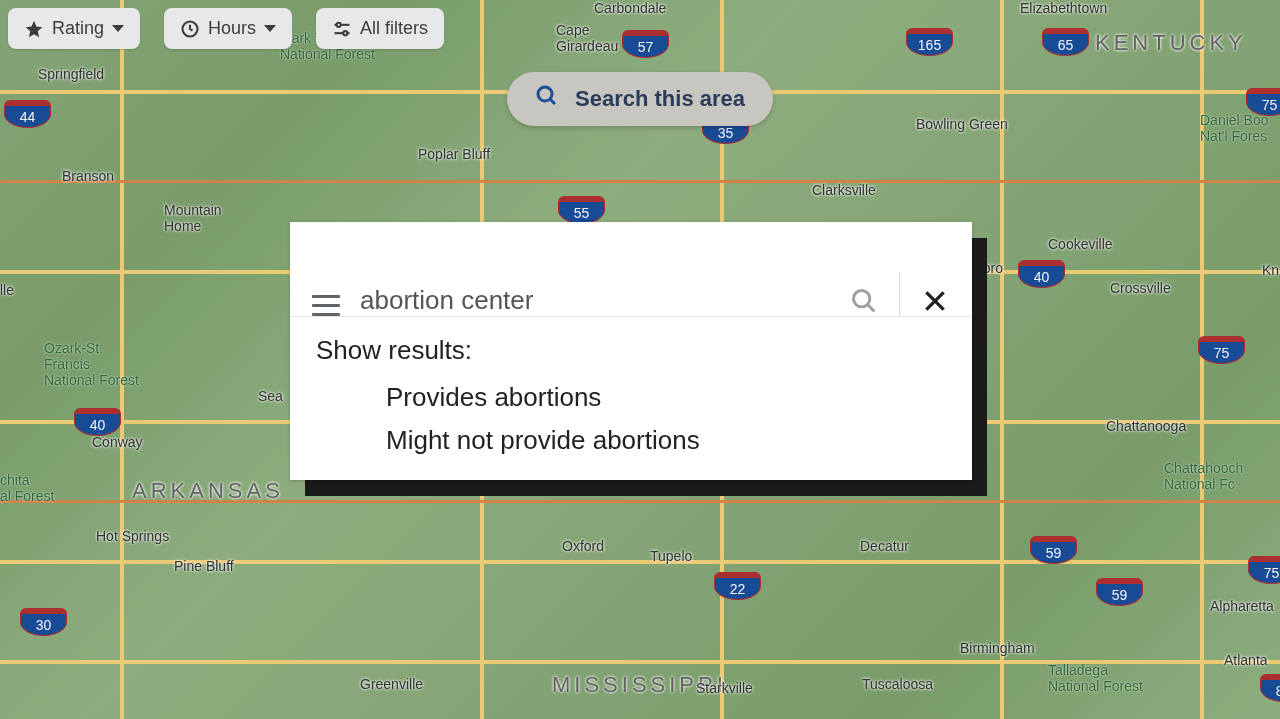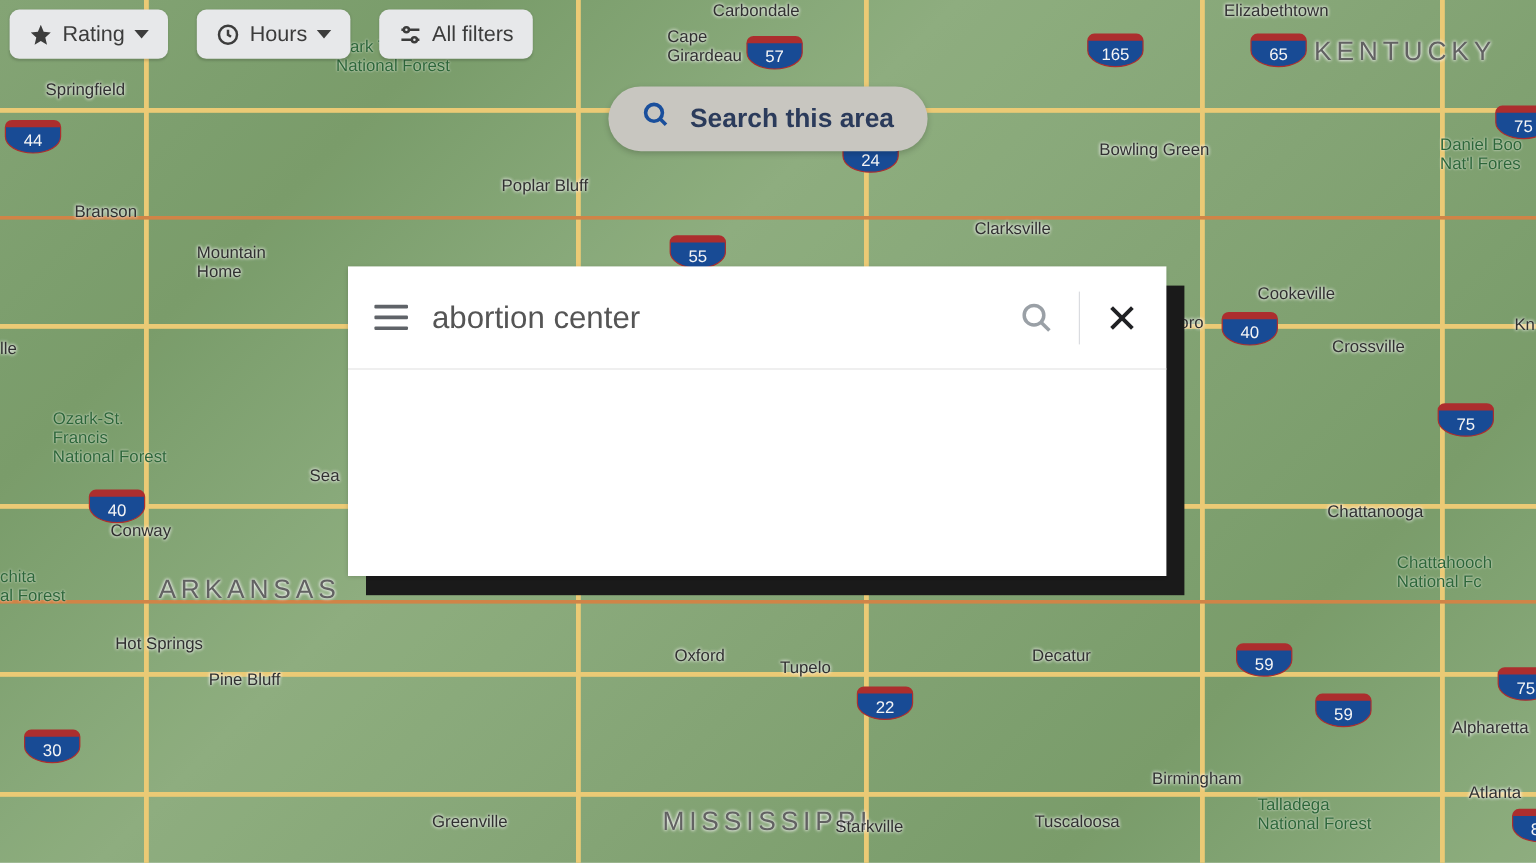--- a/index.html
+++ b/index.html
@@ -48,22 +48,22 @@
   .modal-shadow {
     position: absolute; top: 238px; left: 305px; width: 682px; height: 258px;
     background: #1a1a1a;
   }
   .search-modal {
     position: absolute; top: 222px; left: 290px; width: 682px; height: 258px;
     background: #fff; box-shadow: 0 1px 4px rgba(0,0,0,.2);
     display: flex; flex-direction: column;
   }
   .search-row {
-    display: flex; align-items: center; height: 86px;
-    border-bottom: 1px solid #e5e5e5; padding: 0 22px; gap: 20px;
+    display: flex; align-items: flex-end; height: 86px;
+    border-bottom: 1px solid #e5e5e5; padding: 0 22px; gap: 20px; margin-top: 48px;
   }
   .hamburger { display: flex; flex-direction: column; gap: 6px; cursor: pointer; }
   .hamburger span { width: 28px; height: 3px; background: #5f6368; border-radius: 1px; }
   .search-input {
     flex: 1; border: none; outline: none; font-size: 26px; color: #555;
     font-family: inherit;
   }
   .sicon { width: 30px; height: 30px; cursor: pointer; display: flex; align-items: center; justify-content: center; }
   .divider-v { width: 1px; height: 44px; background: #dadce0; }
   .results-area { padding: 18px 26px; }
@@ -127,21 +127,21 @@
       <div class="city-label" style="left: 1106px; top: 418px;">Chattanooga</div>
       <div class="city-label" style="left: 862px; top: 676px;">Tuscaloosa</div>
       <div class="city-label" style="left: 960px; top: 640px;">Birmingham</div>
       <div class="city-label" style="left: 1210px; top: 598px;">Alpharetta</div>
       <div class="city-label" style="left: 1224px; top: 652px;">Atlanta</div>
       <div class="shield interstate" style="left: 4px; top: 100px;">44</div>
       <div class="shield interstate" style="left: 622px; top: 30px;">57</div>
       <div class="shield interstate" style="left: 906px; top: 28px;">165</div>
       <div class="shield interstate" style="left: 1042px; top: 28px;">65</div>
       <div class="shield interstate" style="left: 1246px; top: 88px;">75</div>
-      <div class="shield interstate" style="left: 702px; top: 116px;">24</div>
+      <div class="shield interstate" style="left: 702px; top: 116px;">35</div>
       <div class="shield interstate" style="left: 558px; top: 196px;">55</div>
       <div class="shield interstate" style="left: 1018px; top: 260px;">40</div>
       <div class="shield interstate" style="left: 74px; top: 408px;">40</div>
       <div class="shield interstate" style="left: 1198px; top: 336px;">75</div>
       <div class="shield interstate" style="left: 20px; top: 608px;">30</div>
       <div class="shield interstate" style="left: 714px; top: 572px;">22</div>
       <div class="shield interstate" style="left: 1030px; top: 536px;">59</div>
       <div class="shield interstate" style="left: 1096px; top: 578px;">59</div>
       <div class="shield interstate" style="left: 1248px; top: 556px;">75</div>
       <div class="shield interstate" style="left: 1260px; top: 674px;">85</div>
@@ -208,13 +208,18 @@
         </svg>
     </div>
     <div class="divider-v"></div>
     <div class="sicon">
       <svg width="26" height="26" viewBox="0 0 24 24" stroke="#202124" stroke-width="3">
           <line x1="4" y1="4" x2="20" y2="20"></line>
           <line x1="20" y1="4" x2="4" y2="20"></line>
         </svg>
     </div>
   </div>
+  <div class="results-area">
+    <div class="results-title">Show results:</div>
+    <div class="result-item">Provides abortions</div>
+    <div class="result-item">Might not provide abortions</div>
+  </div>
 </div>
 
 </body></html>

